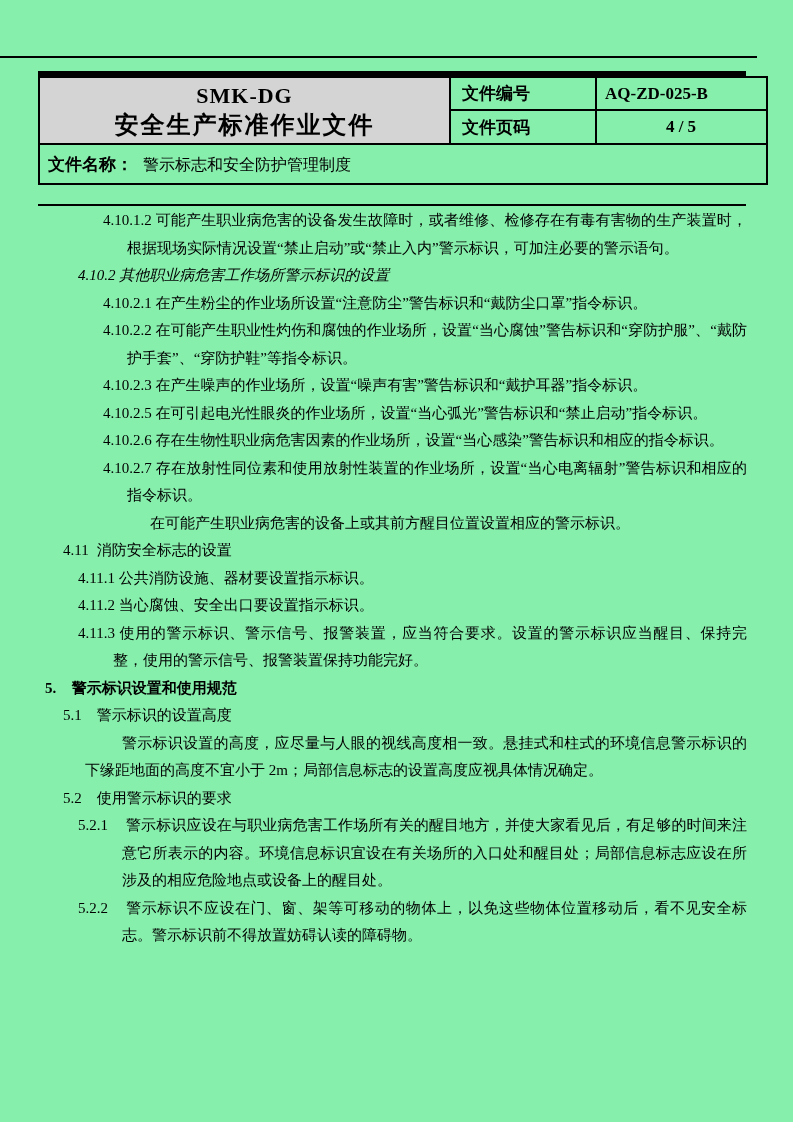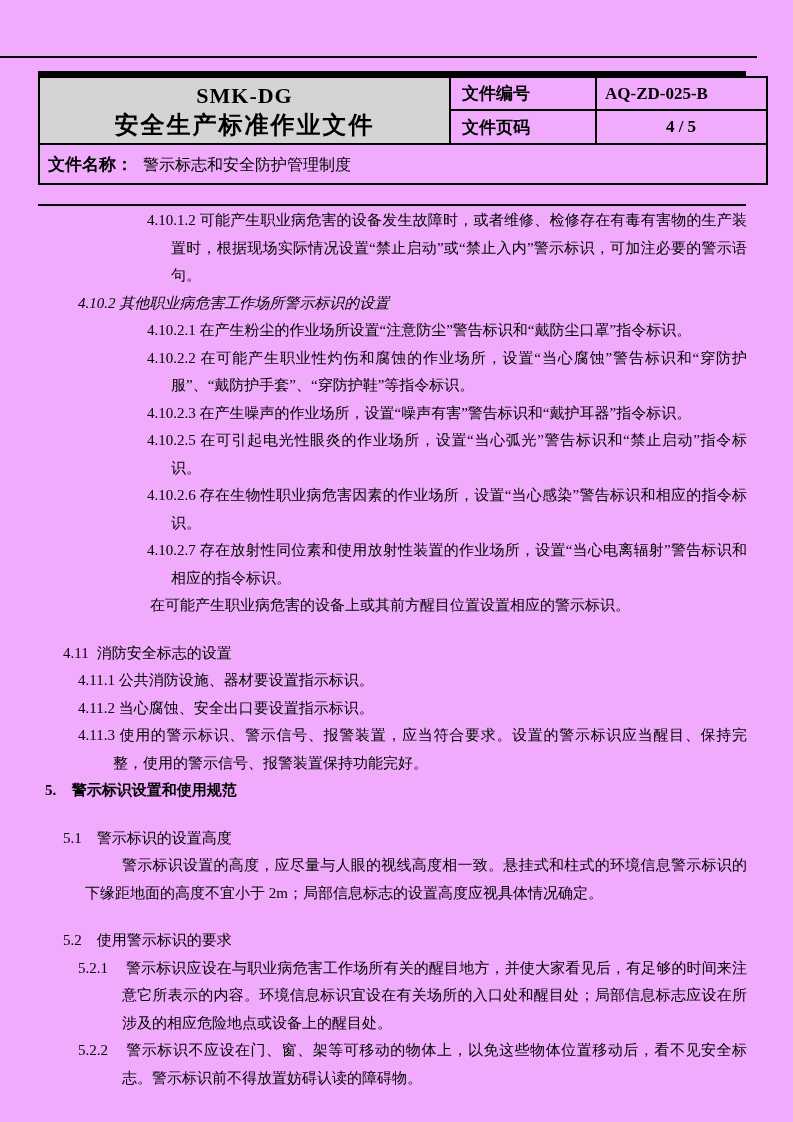--- a/index.html
+++ b/index.html
@@ -1,19 +1,19 @@
 <!DOCTYPE html>
 <html><head>
 <meta charset="utf-8">
 <style>
   html,body { margin:0; padding:0; background:#fff; }
   .page {
     position:relative;
     width:793px; height:1122px;
-    background:#f0abfc;
+    background:#86efac;
     font-family:"Liberation Serif","DejaVu Serif",serif;
     color:#000;
     overflow:hidden;
   }
   .rule-top { position:absolute; top:56px; left:0; width:757px; height:2px; background:#000; }
   .hdr-bar  { position:absolute; top:71px; left:38px; width:708px; height:5px; background:#000; }
 
   table.hdr {
     position:absolute; top:76px; left:38px;
     width:699px;
@@ -43,27 +43,27 @@
 
   .doc-body {
     position:absolute; top:207px; left:0;
     width:793px; box-sizing:border-box;
     padding-right:46px;
     font-size:15px; line-height:27.5px;
   }
   .para { margin:0; text-align:justify; }
   .num  { display:inline-block; text-indent:0; }
 
-  .hang-d  { padding-left:127px; text-indent:-24px;margin-left:44px; }
+  .hang-d  { padding-left:127px; text-indent:-24px; }
   .hang-d  .num { min-width:24px; }
   .hang-c  { padding-left:115px; text-indent:-37px;font-style:italic; }
   .hang-c  .num { min-width:37px; }
   .hang-c2 { padding-left:113px; text-indent:-35px; }
   .hang-c2 .num { min-width:35px; }
-  .hang-b  { padding-left:93px;  text-indent:-30px;margin-top:20px; }
+  .hang-b  { padding-left:93px;  text-indent:-30px; }
   .hang-b  .num { min-width:30px; }
   .hang-e  { padding-left:122px; text-indent:-44px; }
   .hang-e  .num { min-width:44px; }
   .sec5    { padding-left:68px;  text-indent:-23px; font-weight:bold; }
   .sec5 .num { min-width:23px; }
   .plain-4103 { padding-left:150px; }
   .plain-51   { padding-left:85px; text-indent:37px; }
 </style>
 </head>
 <body>

